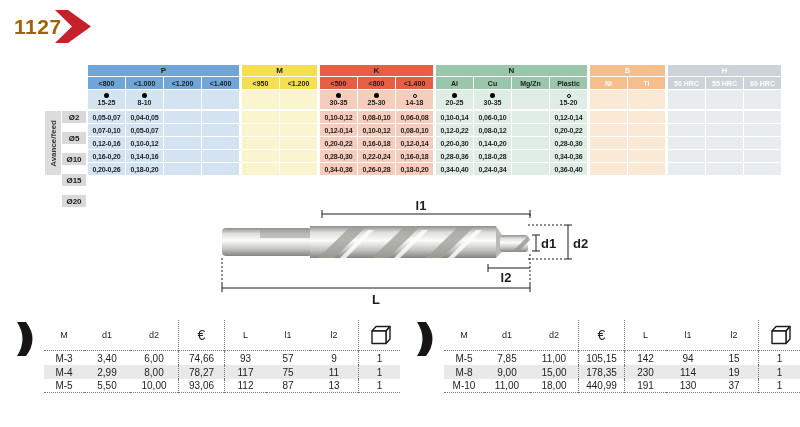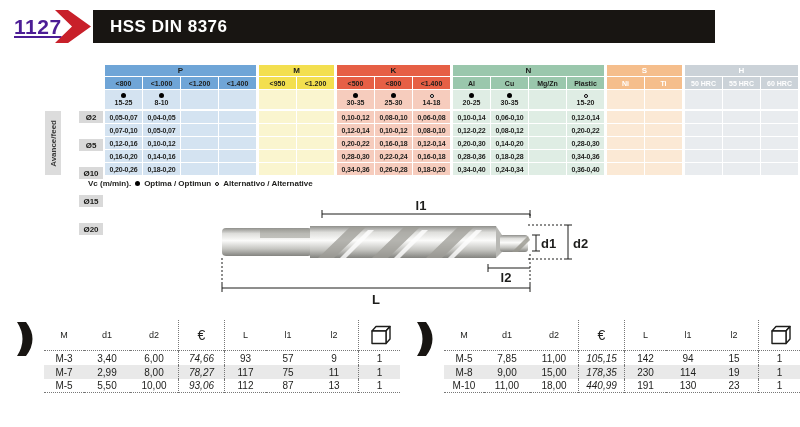--- a/index.html
+++ b/index.html
@@ -11,21 +11,21 @@
   .red-chevron { position:absolute; left:55px; top:10px; }
   .title-bar { position:absolute; left:93px; top:10px; width:622px; height:33px; background:#181512; display:flex; align-items:center; }
   .title-bar span { color:#fff; font-size:17px; font-weight:bold; letter-spacing:.5px; padding-left:17px; }
   .angle-box { position:absolute; left:723px; top:10px; width:72px; height:45px; background:#181512; }
 
   
   .speed-table { position:absolute; left:45px; top:65px; display:flex; align-items:flex-start; }
   .axis-block { display:flex; margin-top:46px; }
   .avance-band { width:16px; height:64px; background:#dcdcdc; display:flex; align-items:center; justify-content:center; }
   .avance-band span { writing-mode:vertical-rl; transform:rotate(180deg); font-size:8px; font-weight:bold; color:#3a3a3a; white-space:nowrap; }
-  .dia-col { margin-left:18px; display:grid; grid-auto-rows:12px; row-gap:16px; }
+  .dia-col { margin-left:1px; display:grid; grid-auto-rows:12px; row-gap:9px; }
   .dia-cell { width:24px; background:#d9d9d9; font-size:8px; font-weight:bold; display:flex; align-items:center; justify-content:center; }
   .groups { display:flex; gap:3px; margin-left:2px; }
   .ghead { display:grid; row-gap:1px; column-gap:1px; grid-template-rows:11px 12px 19px; }
   .gbody { margin-top:2px; display:grid; row-gap:1px; column-gap:1px; grid-auto-rows:12px; }
   .gtitle { grid-column:1 / -1; font-size:8px; font-weight:bold; display:flex; align-items:center; justify-content:center; }
   .gsub { font-size:7px; font-weight:bold; display:flex; align-items:center; justify-content:center; }
   .gvc { display:flex; flex-direction:column; align-items:center; justify-content:center; gap:1px; }
   .vcval { font-size:7px; font-weight:bold; }
   .dot { width:5px; height:5px; border-radius:50%; background:#000; display:inline-block; }
   .dot.open { width:4px; height:4px; background:#fff; border:1.5px solid #000; }
@@ -39,36 +39,33 @@
   
   .ptable-wrap { position:absolute; top:320px; display:flex; gap:5px; }
   .ptable-wrap.left { left:17px; }
   .ptable-wrap.right { left:417px; }
   .tbl-chevron { margin-top:2px; flex:0 0 auto; }
   .ptable { display:grid; grid-template-columns:40px 46px 48px 46px 42px 44px 48px 42px; }
   .ph { height:31px; display:flex; flex-direction:column; align-items:center; justify-content:center; font-size:9px; line-height:1.15; border-bottom:1px dotted #777; }
   .ph .euro { font-size:14px; }
   .pd { height:14px; display:flex; align-items:center; justify-content:center; font-size:10px; }
   .pd.alt { background:#e9e9e9; }
-  .pd.price { font-style:italic; }
+  .pd.price { }
   .pd.last { border-bottom:1px dotted #777; }
   .sepL { border-left:1px dotted #777; }
 </style>
 </head>
 <body>
 
 <div class="page">
 
-  <div class="code-num" style="color:#4c1d95;text-decoration:underline;">1127</div>
+  <div class="code-num" style="color:#a16207;">1127</div>
   <svg class="red-chevron" width="37" height="33" viewBox="0 0 37 33">
     <path d="M0,0 L13,0 L36,16.5 L13,33 L0,33 L17,16.5 Z" fill="#c8202a"></path>
   </svg>
-  <div class="title-bar">
-    <span>HSS DIN 8376</span>
-  </div>
 
   <div class="speed-table">
     <div class="axis-block">
       <div class="avance-band">
         <span>Avance/feed</span>
       </div>
       <div class="dia-col">
           <div class="dia-cell">Ø2</div>
           <div class="dia-cell">Ø5</div>
           <div class="dia-cell">Ø10</div>
@@ -265,27 +262,20 @@
             <div class="fcell" style="background: rgb(233, 236, 239);"></div>
             <div class="fcell" style="background: rgb(233, 236, 239);"></div>
             <div class="fcell" style="background: rgb(233, 236, 239);"></div>
             <div class="fcell" style="background: rgb(233, 236, 239);"></div>
             <div class="fcell" style="background: rgb(233, 236, 239);"></div>
           </div>
         </div>
       </div>
   </div>
 
-  <div class="legend">
-    <span>Vc (m/min).</span>
-    <span class="dot"></span>
-    <span>Optima / Optimun</span>
-    <span class="dot open"></span>
-    <span>Alternativo / Alternative</span>
-  </div>
 
   <div class="diagram">
     <svg width="400" height="112" viewBox="0 0 400 112">
       <defs>
         <linearGradient id="metal" x1="0" y1="0" x2="0" y2="1">
           <stop offset="0" stop-color="#8f8f8b"></stop>
           <stop offset="0.2" stop-color="#dededb"></stop>
           <stop offset="0.45" stop-color="#fbfbfa"></stop>
           <stop offset="0.75" stop-color="#c4c4c0"></stop>
           <stop offset="1" stop-color="#83837f"></stop>
@@ -385,21 +375,21 @@
           </svg>
         </div>
         <div class="pd">M-3</div>
         <div class="pd">3,40</div>
         <div class="pd">6,00</div>
         <div class="pd sepL price">74,66</div>
         <div class="pd sepL">93</div>
         <div class="pd">57</div>
         <div class="pd">9</div>
         <div class="pd sepL">1</div>
-        <div class="pd alt">M-7</div>
+        <div class="pd alt">M-4</div>
         <div class="pd alt">2,99</div>
         <div class="pd alt">8,00</div>
         <div class="pd alt sepL price">78,27</div>
         <div class="pd alt sepL">117</div>
         <div class="pd alt">75</div>
         <div class="pd alt">11</div>
         <div class="pd alt sepL">1</div>
         <div class="pd last">M-5</div>
         <div class="pd last">5,50</div>
         <div class="pd last">10,00</div>
@@ -460,18 +450,18 @@
         <div class="pd alt sepL">230</div>
         <div class="pd alt">114</div>
         <div class="pd alt">19</div>
         <div class="pd alt sepL">1</div>
         <div class="pd last">M-10</div>
         <div class="pd last">11,00</div>
         <div class="pd last">18,00</div>
         <div class="pd last sepL price">440,99</div>
         <div class="pd last sepL">191</div>
         <div class="pd last">130</div>
-        <div class="pd last">23</div>
+        <div class="pd last">37</div>
         <div class="pd last sepL">1</div>
       </div>
   </div>
 
 </div>
 
 </body></html>

